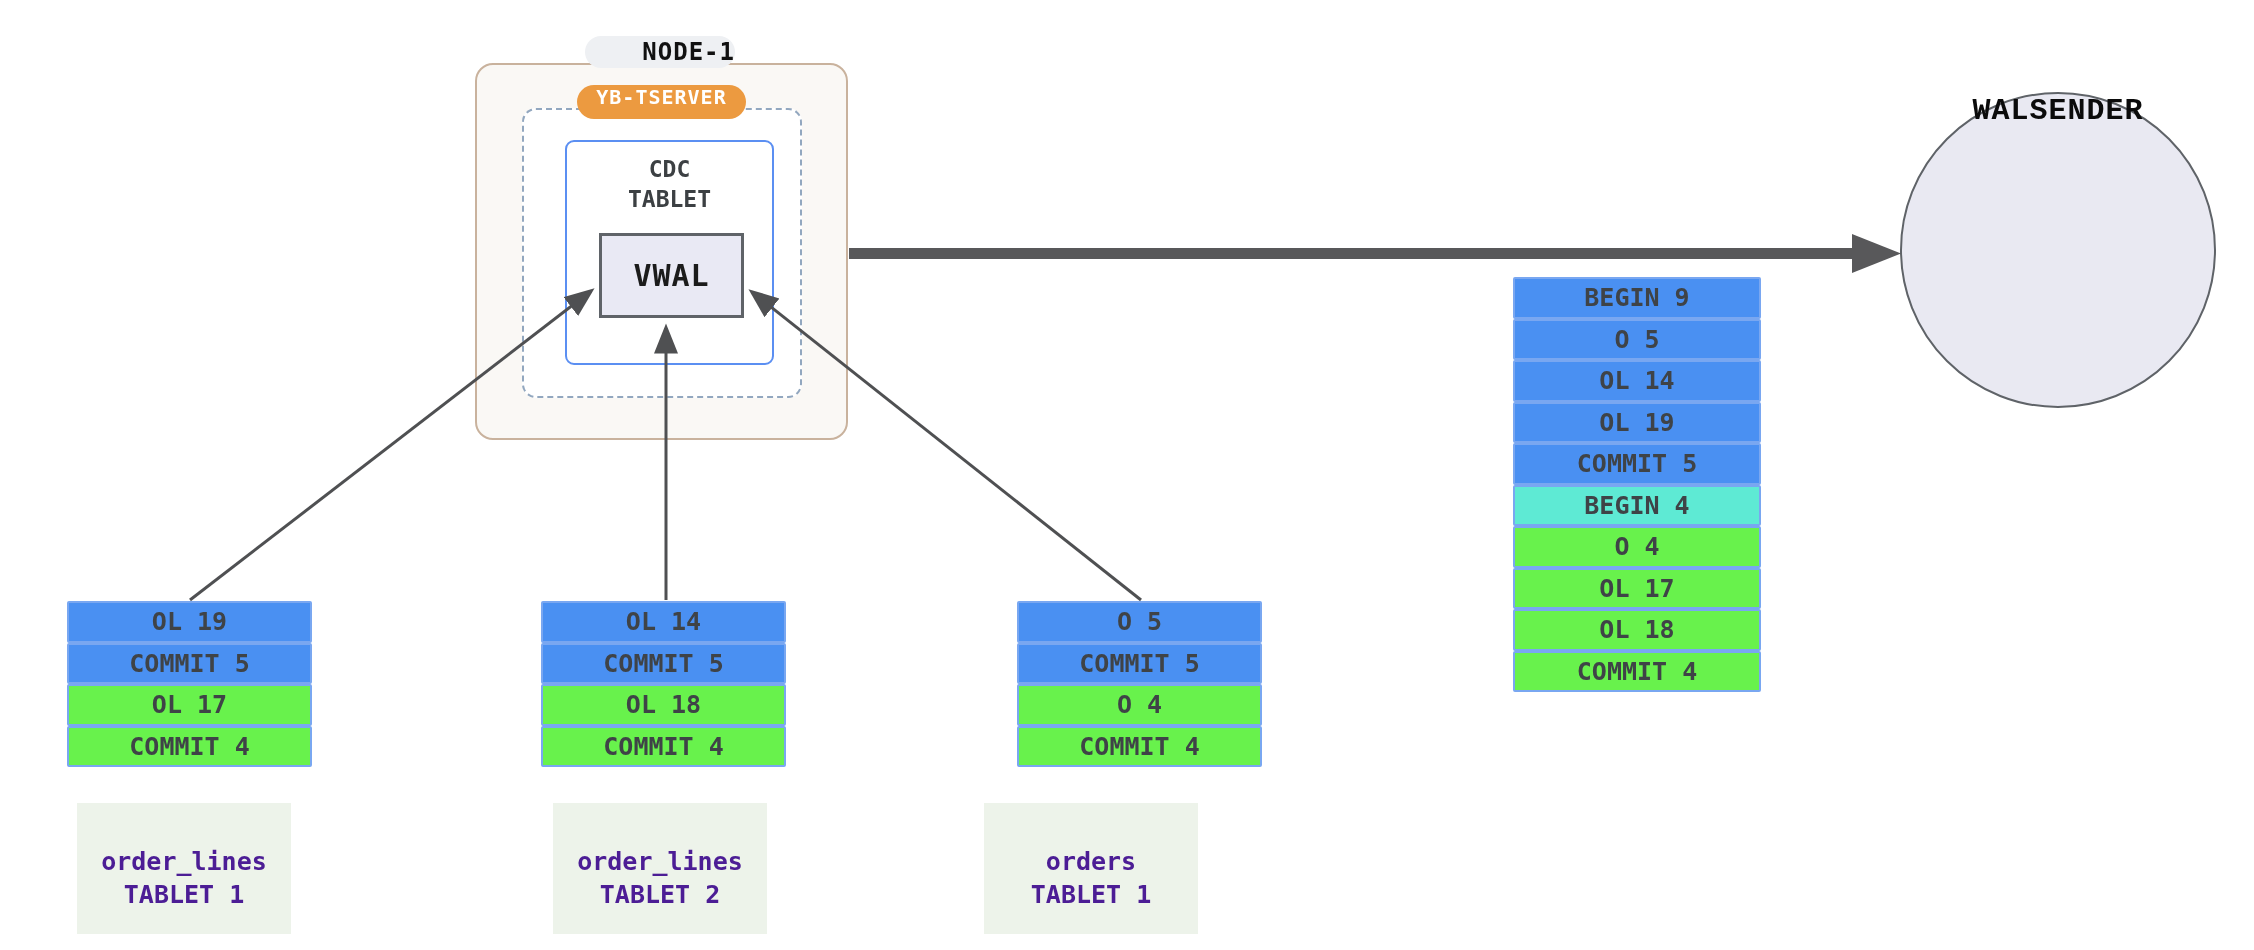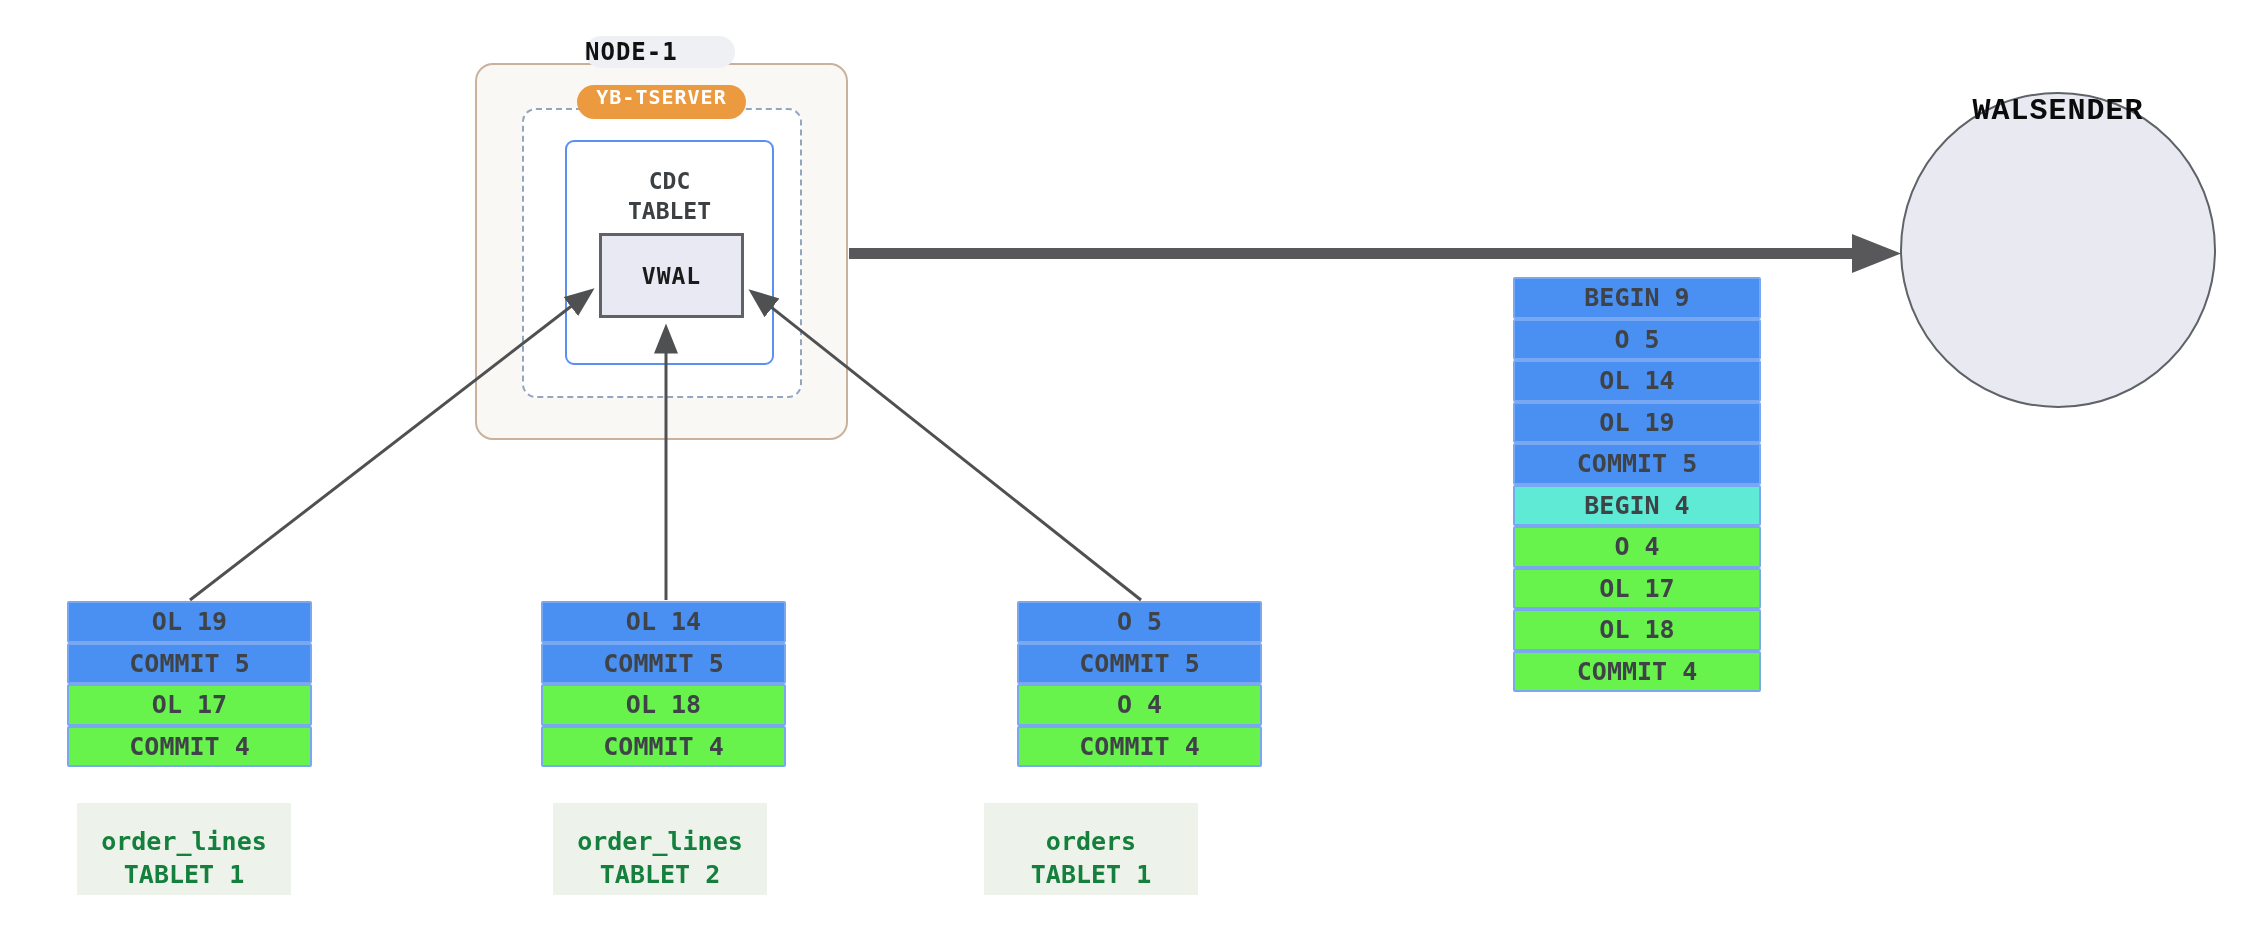--- a/index.html
+++ b/index.html
@@ -21,21 +21,21 @@
     background: #faf8f5;
     border: 2.5px solid #c9b29d;
     border-radius: 18px;
   }
   .node-pill {
     position: absolute;
     left: 585px; top: 36px;
     width: 150px; height: 32px;
     background: #eef0f3;
     border-radius: 16px;
-    display: flex; align-items: center; justify-content: flex-start;
+    display: flex; align-items: center; justify-content: flex-end;
     font-size: 24px; font-weight: 700; color: #111111;
     letter-spacing: 1px;
     z-index: 5;
   }
   .tserver-pill {
     position: absolute;
     left: 577px; top: 85px;
     width: 169px; height: 34px;
     background: #ec9a40;
     border-radius: 17px;
@@ -55,32 +55,32 @@
   .cdc-box {
     position: absolute;
     left: 565px; top: 140px;
     width: 209px; height: 225px;
     background: #ffffff;
     border: 2.5px solid #5b8ff2;
     border-radius: 9px;
     text-align: center;
   }
   .cdc-title {
-    margin-top: 24px;
+    margin-top: 12px;
     font-size: 23px; font-weight: 700; color: #3c4043;
     line-height: 30px;
   }
   .vwal-box {
     position: absolute;
     left: 599px; top: 233px;
     width: 145px; height: 85px;
     background: #e9e9f4;
     border: 3px solid #5f6368;
     display: flex; align-items: center; justify-content: center;
-    font-size: 23px; font-weight: 700; color: #1b1b1b;
+    font-size: 30px; font-weight: 700; color: #1b1b1b;
     letter-spacing: 1px;
     z-index: 4;
   }
 
   
   .walsender-circle {
     position: absolute;
     left: 1900px; top: 92px;
     width: 316px; height: 316px;
     background: #e9e9f2;
@@ -104,24 +104,24 @@
     display: flex; align-items: center; justify-content: center;
     font-size: 25px; font-weight: 700; color: #3f4347;
     border-radius: 2px;
     flex: none;
   }
 
   
   .tablet-label {
     position: absolute;
     top: 803px;
-    width: 214px; height: 92px;
+    width: 214px; height: 131px;
     background: #edf3ea;
     display: flex; flex-direction: column; align-items: center; justify-content: center;
-    font-size: 25px; font-weight: 700; color: #15803d;
+    font-size: 25px; font-weight: 700; color: #4c1d95;
     line-height: 33px;
     text-align: center;
     padding-top: 18px;
   }
   .label-t1 { left: 77px; }
   .label-t2 { left: 553px; }
   .label-t3 { left: 984px; }
 
   
   .arrows {

